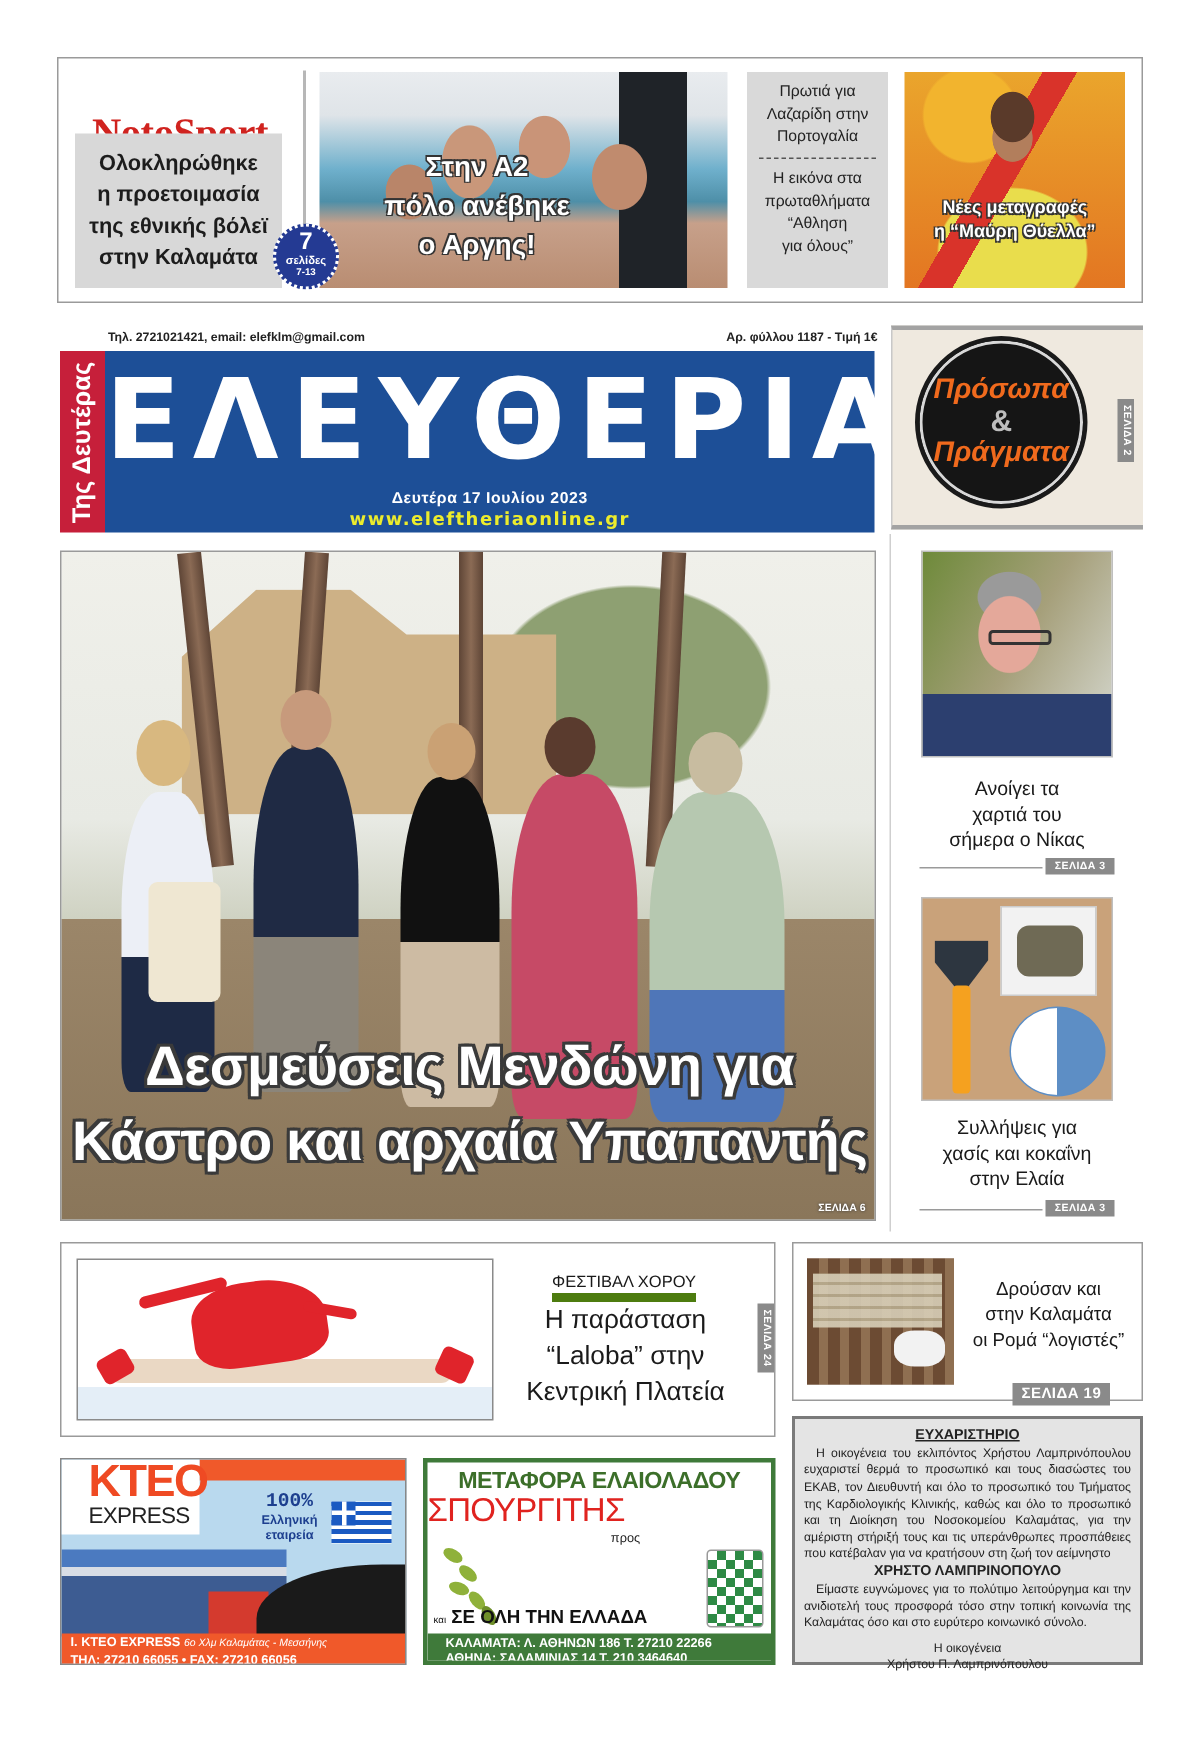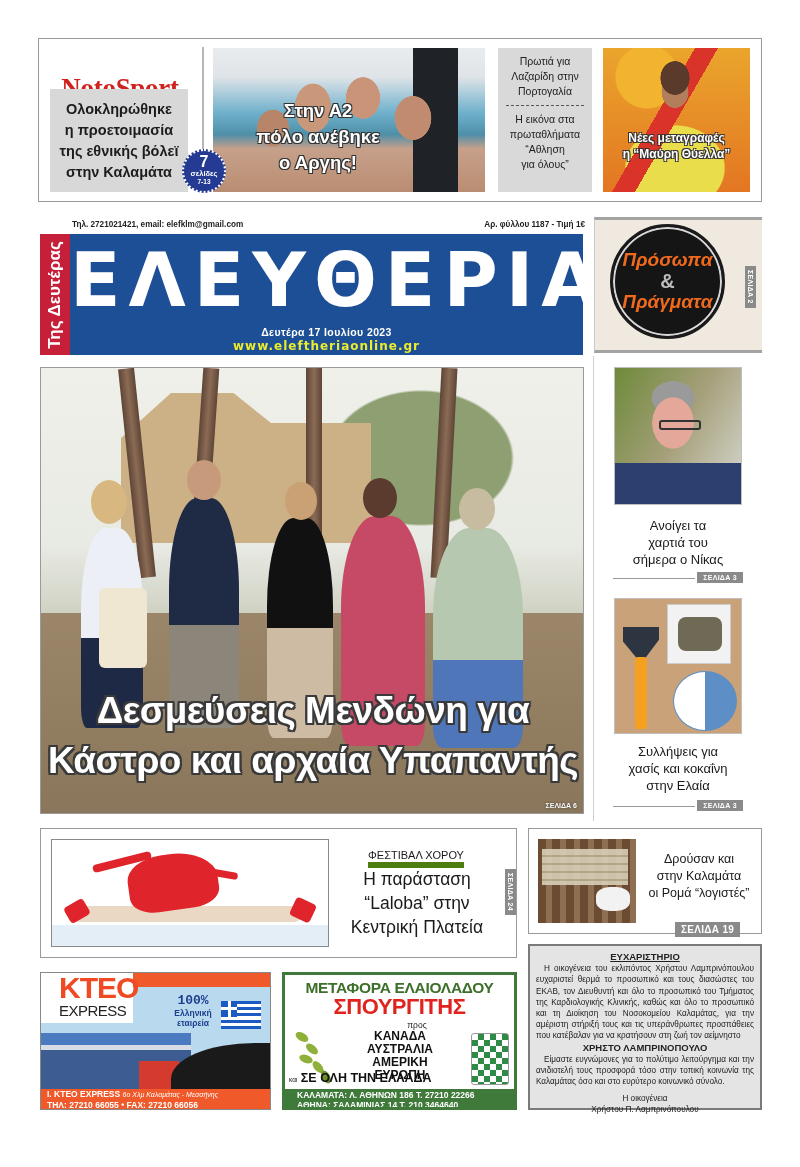--- a/index.html
+++ b/index.html
@@ -147,21 +147,21 @@
   .kteo-building2 { left: 98px; top: 88px; width: 40px; height: 30px; background: #d43a2e; }
   .kteo-swoosh { left: 130px; top: 70px; width: 140px; height: 60px; background: #1a1a1a; border-radius: 60% 0 0 0; }
   .kteo-bottom { left: 0; top: 116px; width: 231px; height: 22px; background: #f0592a; color: #fff; font-weight: bold; padding-left: 6px; }
   .kteo-bottom .a { display: block; font-size: 8.5px; line-height: 10px; white-space: nowrap; }
   .kteo-bottom .a small { font-weight: normal; font-style: italic; font-size: 7px; }
   .kteo-bottom .b { display: block; font-size: 8.5px; line-height: 10px; white-space: nowrap; }
 
   
   .olive-ad { left: 282px; top: 972px; width: 235px; height: 138px; border: 3px solid #3f7a3a; background: #fff; overflow: hidden; }
   .olive-t1 { left: 0; top: 4px; width: 229px; text-align: center; font-weight: bold; font-size: 15.5px; line-height: 17px; color: #3c6f2a; letter-spacing: -0.3px; }
-  .olive-t2 { left: 0; top: 20px; width: 229px; text-align: center; font-weight: bold; font-size: 22px; line-height: 24px; color: #e0231f; letter-spacing: -0.5px; }
+  .olive-t2 { left: 0; top: 20px; width: 229px; font-weight: normal; font-size: 22px; line-height: 24px; color: #e0231f; letter-spacing: -0.5px; }
   .olive-pros { left: 0; top: 45px; width: 229px; text-align: center; font-size: 8.5px; color: #222; padding-left: 35px; }
   .olive-dest { left: 50px; top: 55px; width: 130px; text-align: center; font-weight: bold; font-size: 12px; line-height: 13px; color: #111; }
   .olive-branch { left: 6px; top: 52px; width: 50px; height: 58px; }
   .olive-branch i { position: absolute; width: 14px; height: 8px; background: #8fb13a; border-radius: 50%; }
   .olive-tin { left: 186px; top: 58px; width: 38px; height: 52px; background: repeating-conic-gradient(#2e8a45 0 25%, #ffffff 0 50%) 0 0 / 12px 12px; border: 1px solid #999; border-radius: 3px; }
   .olive-all { left: 4px; top: 107px; width: 229px; font-weight: bold; font-size: 12.5px; color: #111; }
   .olive-all small { font-size: 6.5px; font-weight: normal; }
   .olive-bottom { left: 0; top: 114px; width: 229px; height: 24px; background: #3f7a3a; color: #fff; font-weight: bold; font-size: 8.5px; line-height: 10px; padding: 1px 0 0 12px; }
 
 </style>
@@ -342,26 +342,20 @@
   <div class="abs kteo-bottom">
     <span class="a"><span>I. KTEO EXPRESS</span> <small>6ο Χλμ Καλαμάτας - Μεσσήνης</small></span>
     <span class="b">ΤΗΛ: 27210 66055  •  FAX: 27210 66056</span>
   </div>
 </div>
 
 <div class="abs olive-ad">
   <div class="abs olive-t1">ΜΕΤΑΦΟΡΑ ΕΛΑΙΟΛΑΔΟΥ</div>
   <div class="abs olive-t2">ΣΠΟΥΡΓΙΤΗΣ</div>
   <div class="abs olive-pros">προς</div>
-  <div class="abs olive-dest">
-    <div>ΚΑΝΑΔΑ</div>
-    <div>ΑΥΣΤΡΑΛΙΑ</div>
-    <div>ΑΜΕΡΙΚΗ</div>
-    <div>ΕΥΡΩΠΗ</div>
-  </div>
   <div class="abs olive-branch">
     <i style="left:4px;top:6px;transform:rotate(30deg);"></i>
     <i style="left:14px;top:18px;transform:rotate(40deg);"></i>
     <i style="left:8px;top:28px;transform:rotate(20deg);"></i>
     <i style="left:20px;top:36px;transform:rotate(50deg);"></i>
     <i style="left:28px;top:46px;transform:rotate(60deg);background:#6f8f2a;"></i>
   </div>
   <div class="abs olive-tin"></div>
   <div class="abs olive-all" style="top:96px;">
     <small>και</small> <span>ΣΕ ΟΛΗ ΤΗΝ ΕΛΛΑΔΑ</span>

